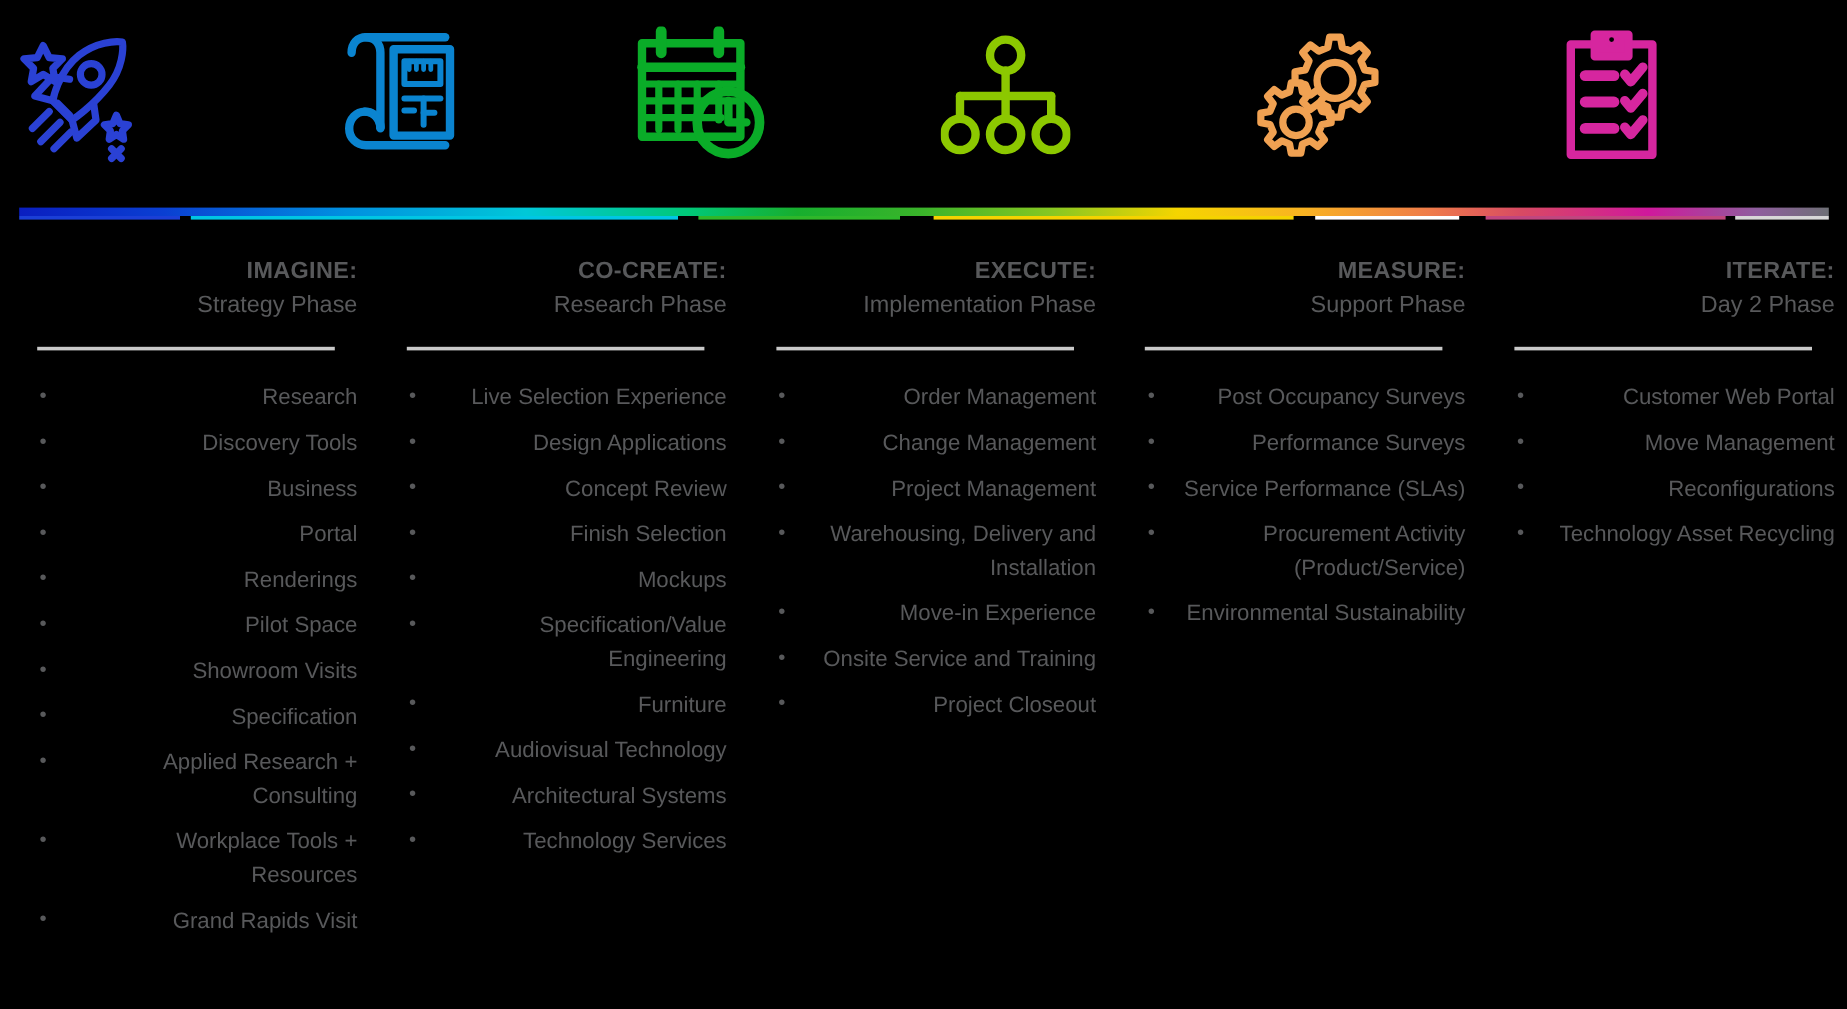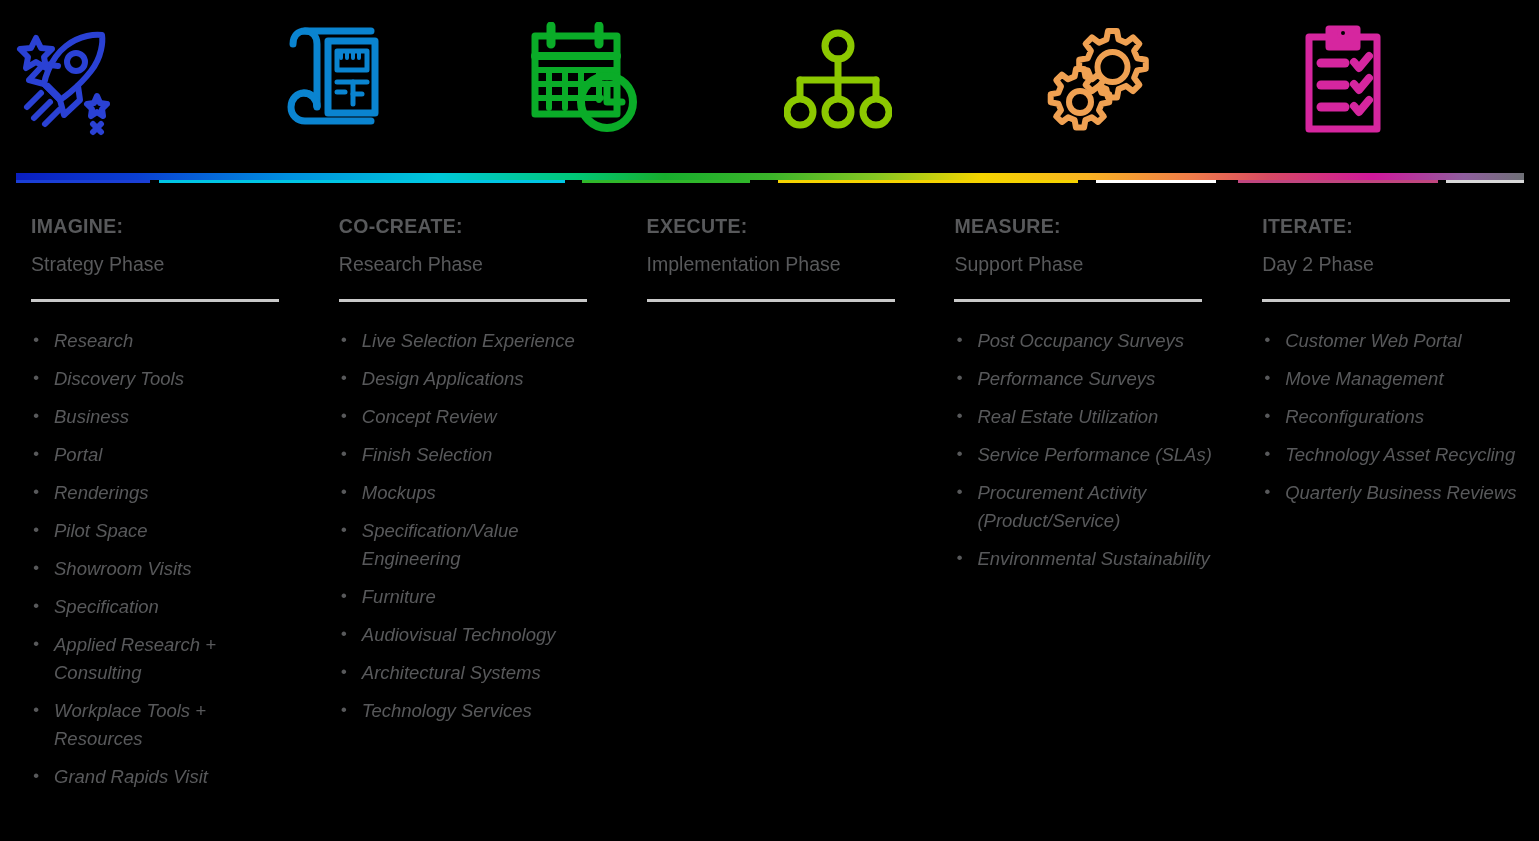--- a/index.html
+++ b/index.html
@@ -63,55 +63,54 @@
     position: absolute;
     top: 213px;
     left: 0;
     width: 1539px;
     display: flex;
   }
   .col {
     width: 316px;
     padding-left: 31px;
     padding-right: 10px;
+    text-align: right;
   }
   .col-title {
     font-size: 19.5px;
     font-weight: bold;
     color: #58595b;
     letter-spacing: 0.3px;
     line-height: 27px;
     white-space: nowrap;
   }
   .col-sub {
     font-size: 19.5px;
     font-weight: normal;
     color: #58595b;
     line-height: 28px;
     white-space: nowrap;
-    margin-top: 10px;
   }
   .col-rule {
     margin-top: 21px;
     width: 248px;
     height: 3px;
     background: #c9c9c9;
   }
   ul.bullets {
     margin-top: 25px;
     list-style: none;
   }
   ul.bullets li {
     position: relative;
     padding-left: 23px;
     font-size: 18.5px;
     line-height: 28px;
     color: #58595b;
     margin-bottom: 10px;
-    font-style: italic;
   }
   ul.bullets li::before {
     content: "\2022";
     position: absolute;
     left: 2px;
     top: -1px;
     font-size: 17px;
     color: #58595b;
   }
 </style>
@@ -261,41 +260,48 @@
           <li>Furniture</li>
           <li>Audiovisual Technology</li>
           <li>Architectural Systems</li>
           <li>Technology Services</li>
         </ul>
       </div>
       <div class="col">
         <div class="col-title">EXECUTE:</div>
         <div class="col-sub">Implementation  Phase</div>
         <div class="col-rule"></div>
+        <ul class="bullets">
+          <li>Order Management</li>
+          <li>Change Management</li>
+          <li>Project Management</li>
+          <li>Warehousing, Delivery and Installation</li>
+          <li>Move-in Experience</li>
+          <li>Onsite Service and Training</li>
+          <li>Project Closeout</li>
+        </ul>
       </div>
       <div class="col">
         <div class="col-title">MEASURE:</div>
         <div class="col-sub">Support Phase</div>
         <div class="col-rule"></div>
         <ul class="bullets">
           <li>Post Occupancy Surveys</li>
           <li>Performance Surveys</li>
-          <li>Real Estate Utilization</li>
           <li>Service Performance (SLAs)</li>
           <li>Procurement Activity (Product/Service)</li>
           <li>Environmental Sustainability</li>
         </ul>
       </div>
       <div class="col">
         <div class="col-title">ITERATE:</div>
         <div class="col-sub">Day 2 Phase</div>
         <div class="col-rule"></div>
         <ul class="bullets">
           <li>Customer Web Portal</li>
           <li>Move Management</li>
           <li>Reconfigurations</li>
           <li>Technology Asset Recycling</li>
-          <li>Quarterly Business Reviews</li>
         </ul>
       </div>
     </div>
 
 </div>
 
 </body></html>

